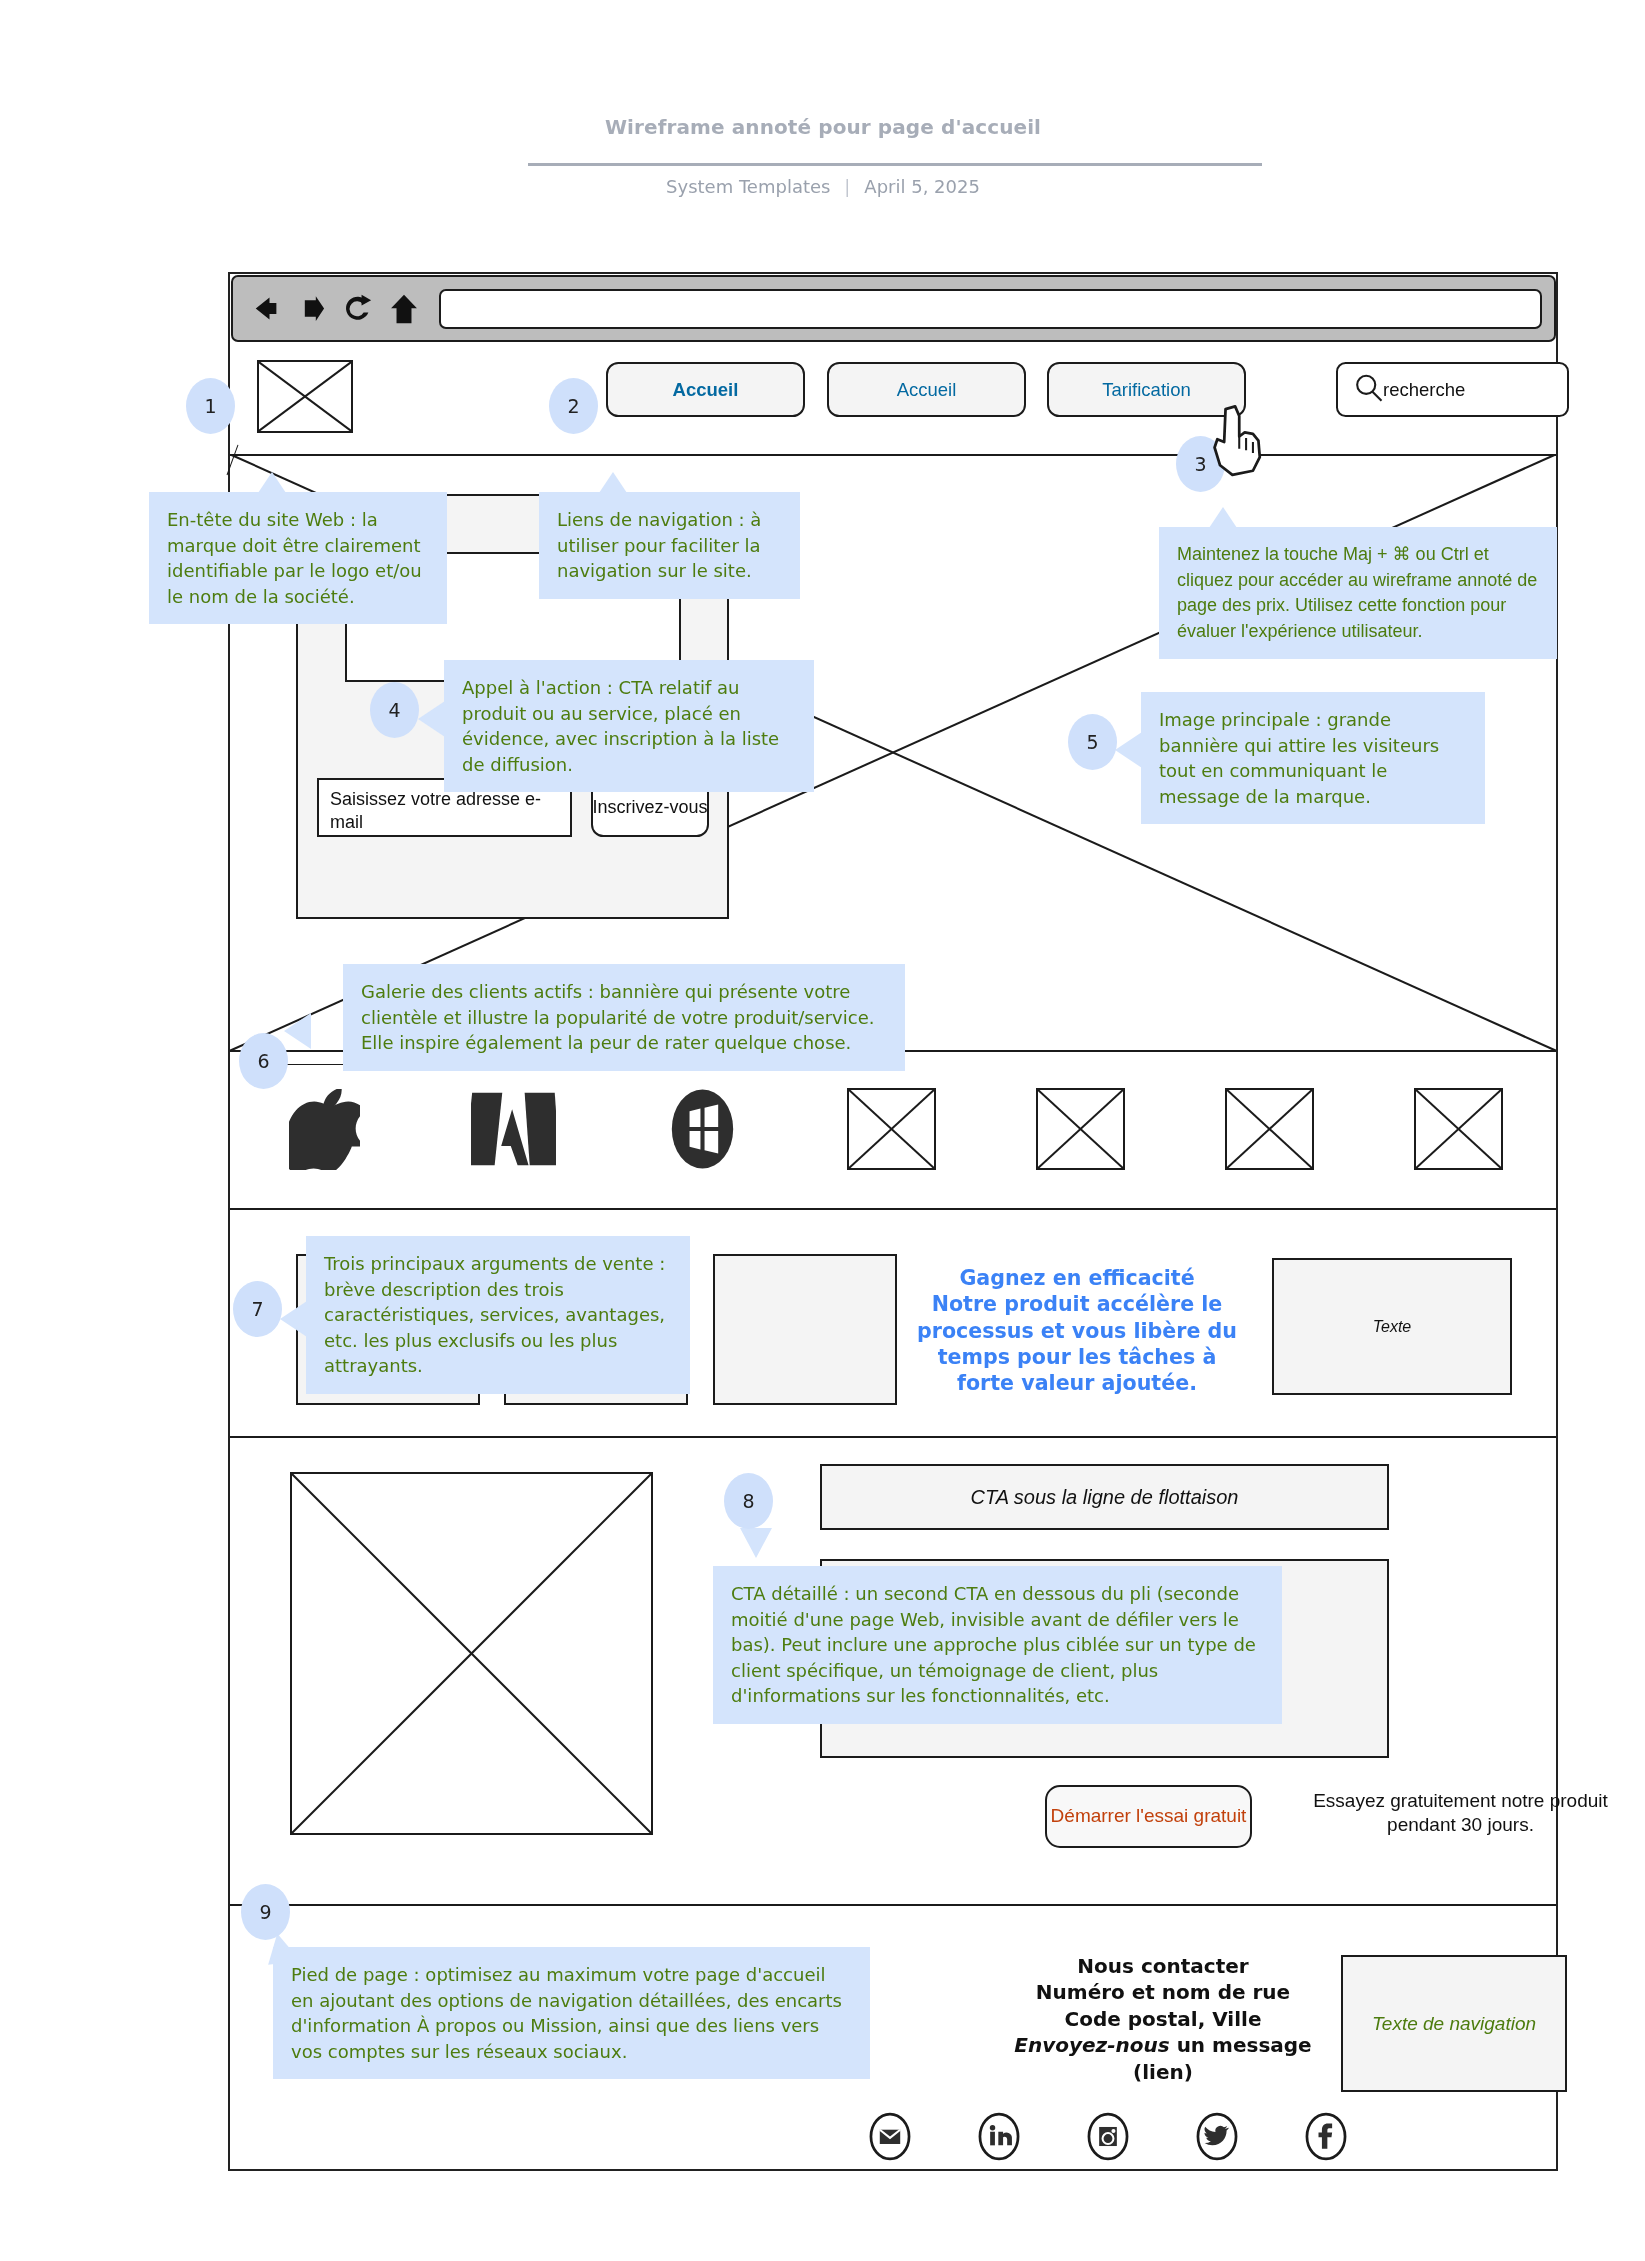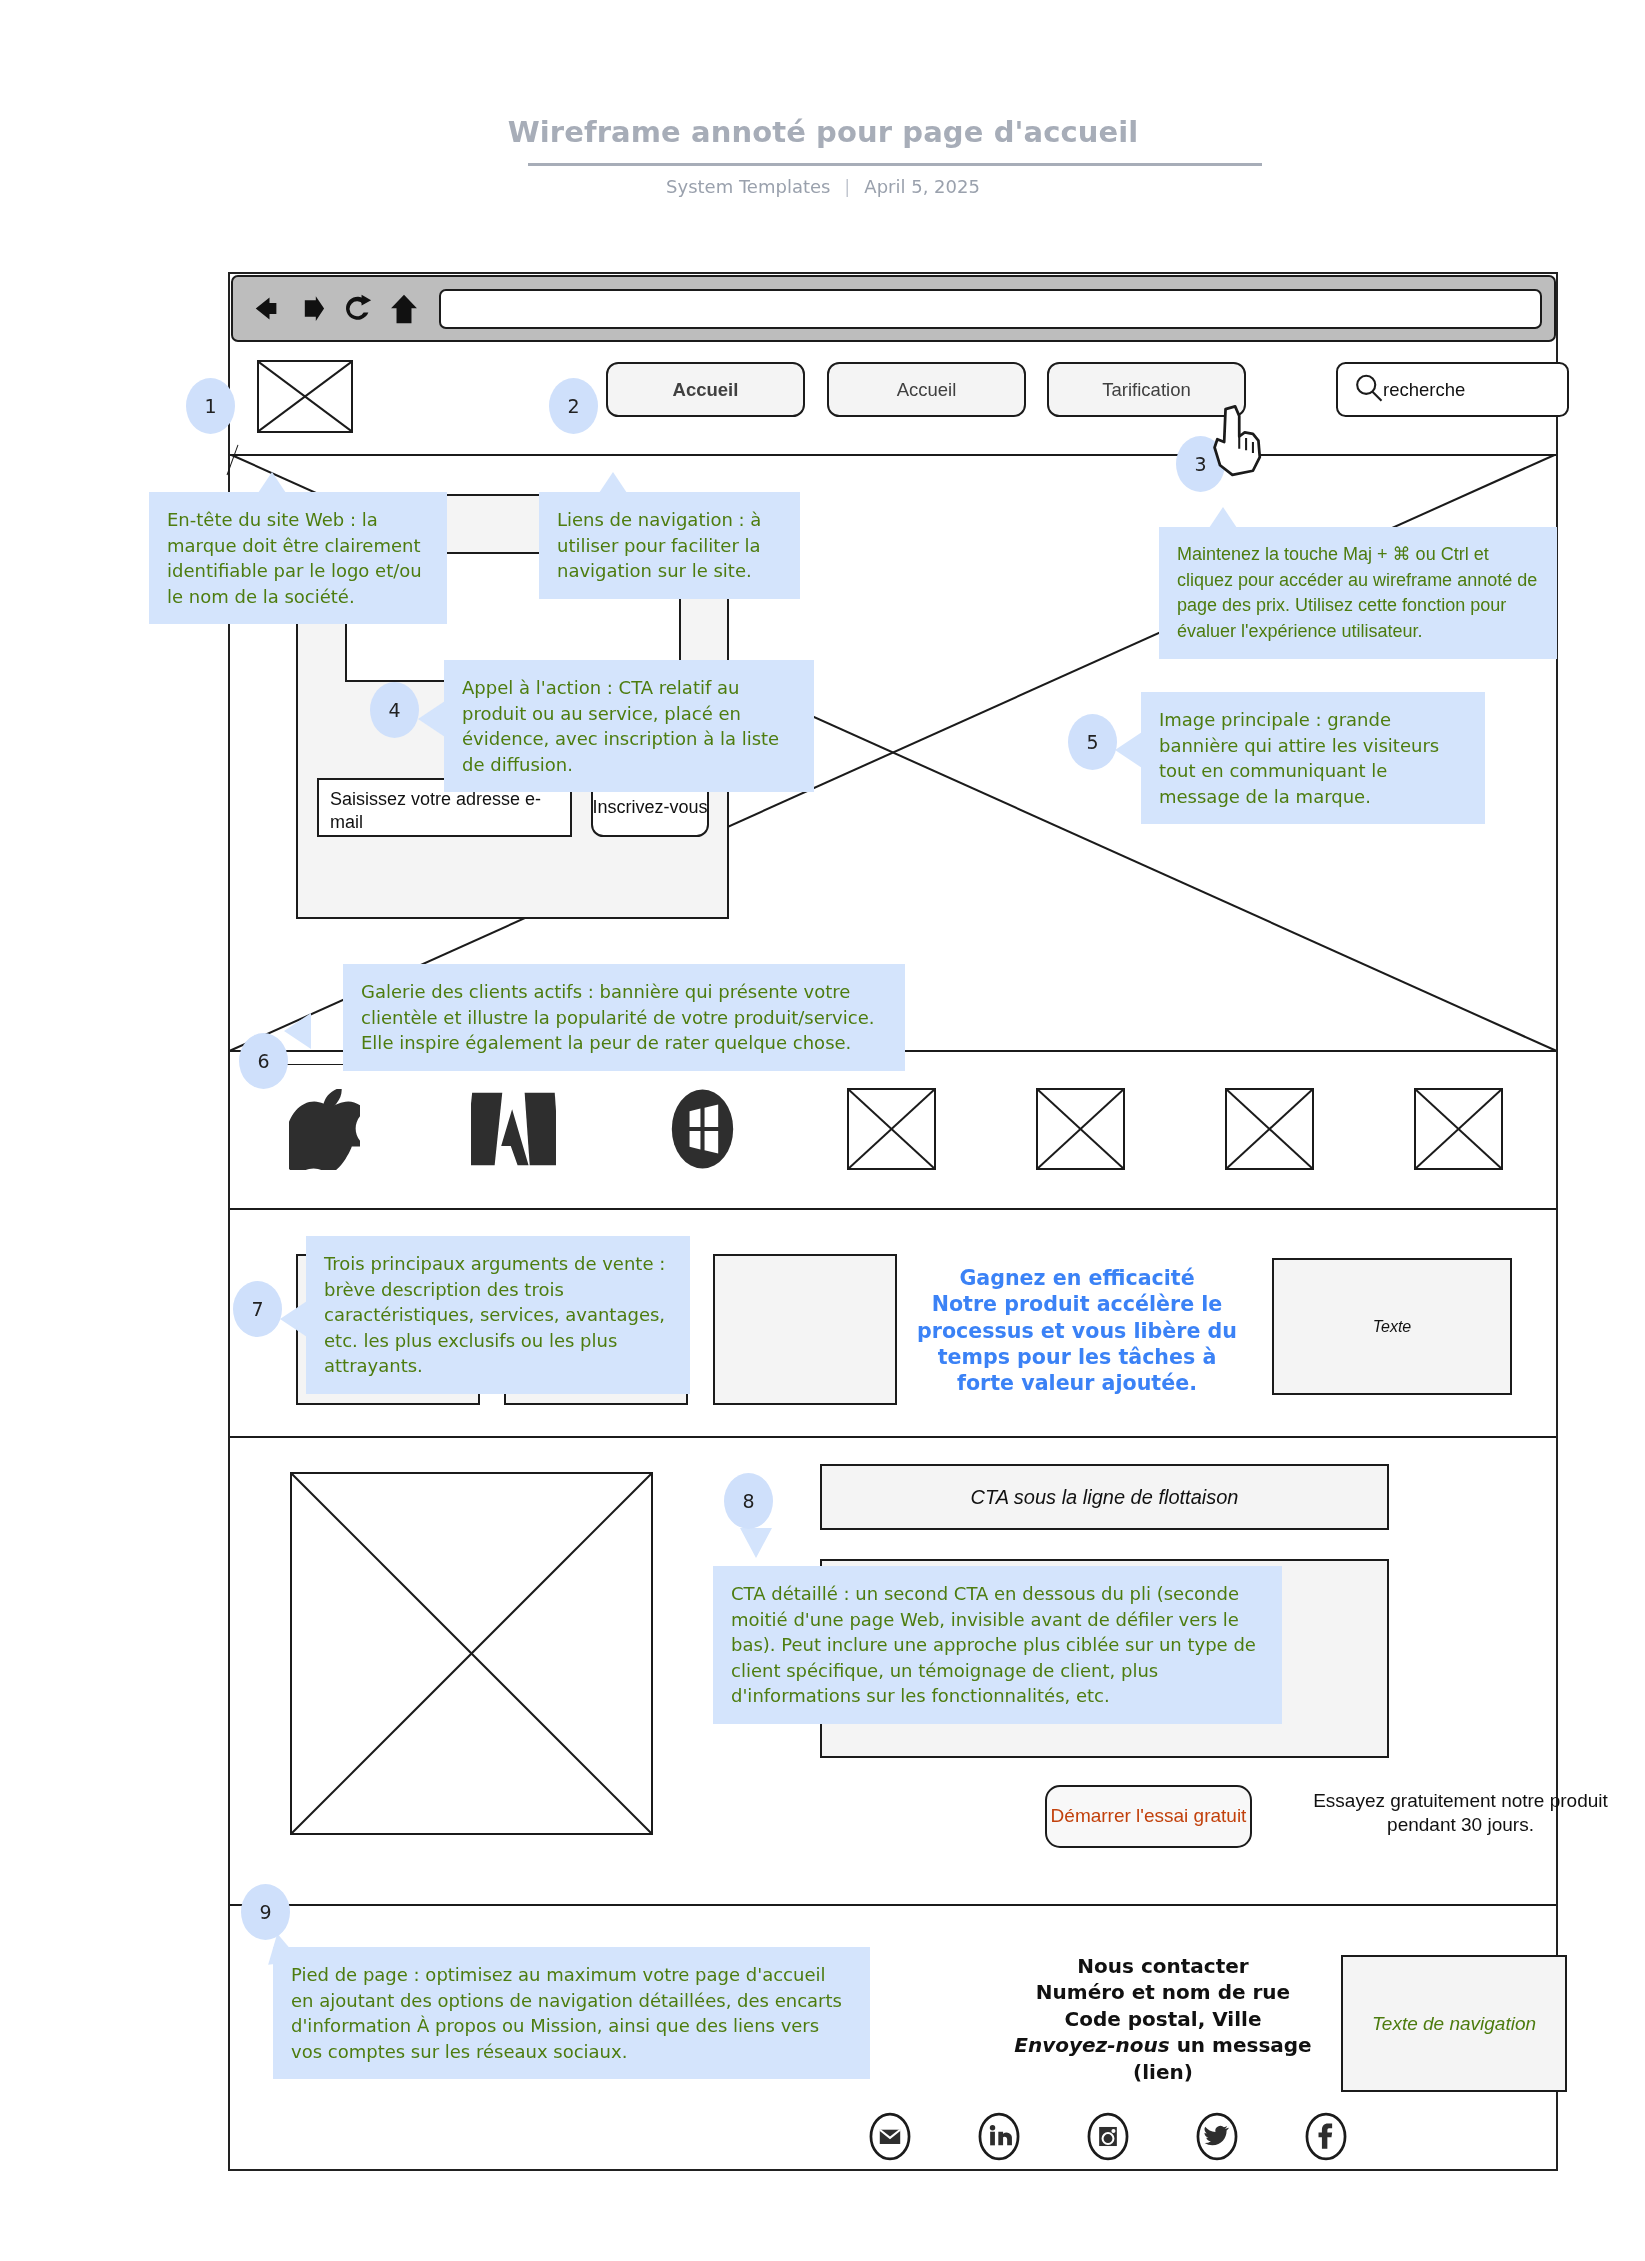--- a/index.html
+++ b/index.html
@@ -8,21 +8,21 @@
     background: #ffffff;
     font-family: "Liberation Sans", sans-serif;
   }
   #page { position: relative; width: 1646px; height: 2261px; overflow: hidden; }
 
   
   .doc-title {
     position: absolute; left: 0; top: 115px; width: 1646px;
     text-align: center;
     font-family: "DejaVu Sans", sans-serif;
-    font-size: 29px; font-weight: bold; color: #a7adb8;
+    font-size: 20px; font-weight: bold; color: #a7adb8;
     letter-spacing: 0.1px;
   }
   .title-rule {
     position: absolute; left: 528px; top: 163px; width: 734px; height: 2.7px;
     background: #a7adb8;
   }
   .doc-sub {
     position: absolute; left: 0; top: 176px; width: 1646px;
     text-align: center; font-size: 18px; color: #9aa1ad;
     font-family: "DejaVu Sans", sans-serif;
@@ -48,21 +48,21 @@
 
   
   .logo-box {
     position: absolute; left: 27.4px; top: 86px; width: 96px; height: 73px;
     border: 2.1px solid #1b1b1b; background: #fff;
   }
   .nav-btn {
     position: absolute; top: 88px; height: 55px;
     border: 2.1px solid #1b1b1b; border-radius: 12.3px; background: #f4f4f4;
     display: flex; align-items: center; justify-content: center;
-    font-size: 18.5px; color: #404040;
+    font-size: 18.5px; color: #0369a1;
   }
   .nav-btn.bold { font-weight: bold; }
   .search-box {
     position: absolute; top: 88px; left: 1070px; width: 233px; height: 55px;
     border: 2.1px solid #1b1b1b; border-radius: 9.6px; background: #fff;
     display: flex; align-items: center; gap: 12.3px; padding-left: 15px; margin-left: 36px;
   }
   .search-box .lbl { font-size: 18.5px; color: #111; margin-left: 30px; }
 
   .hdr-divider {

